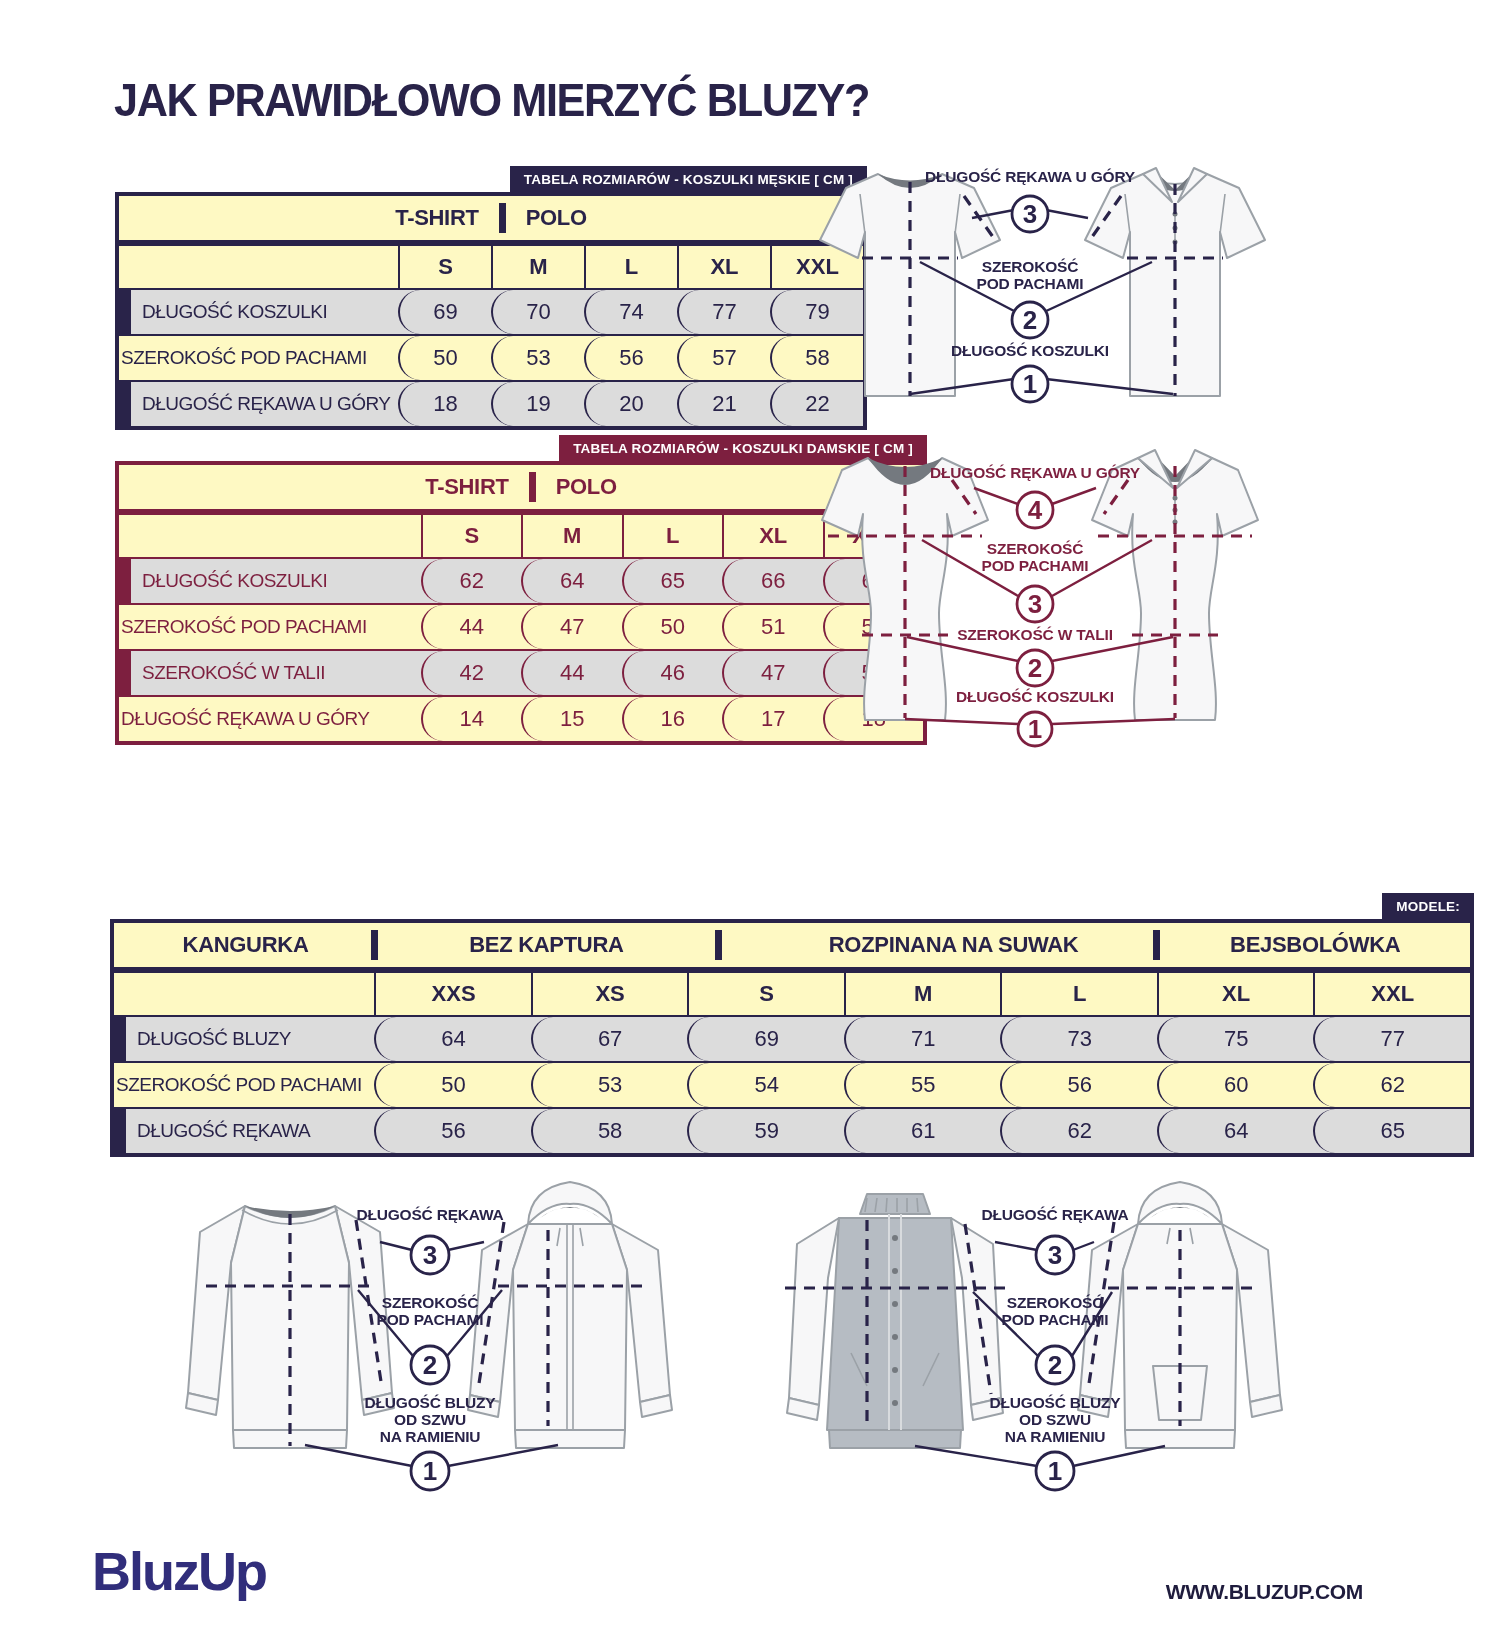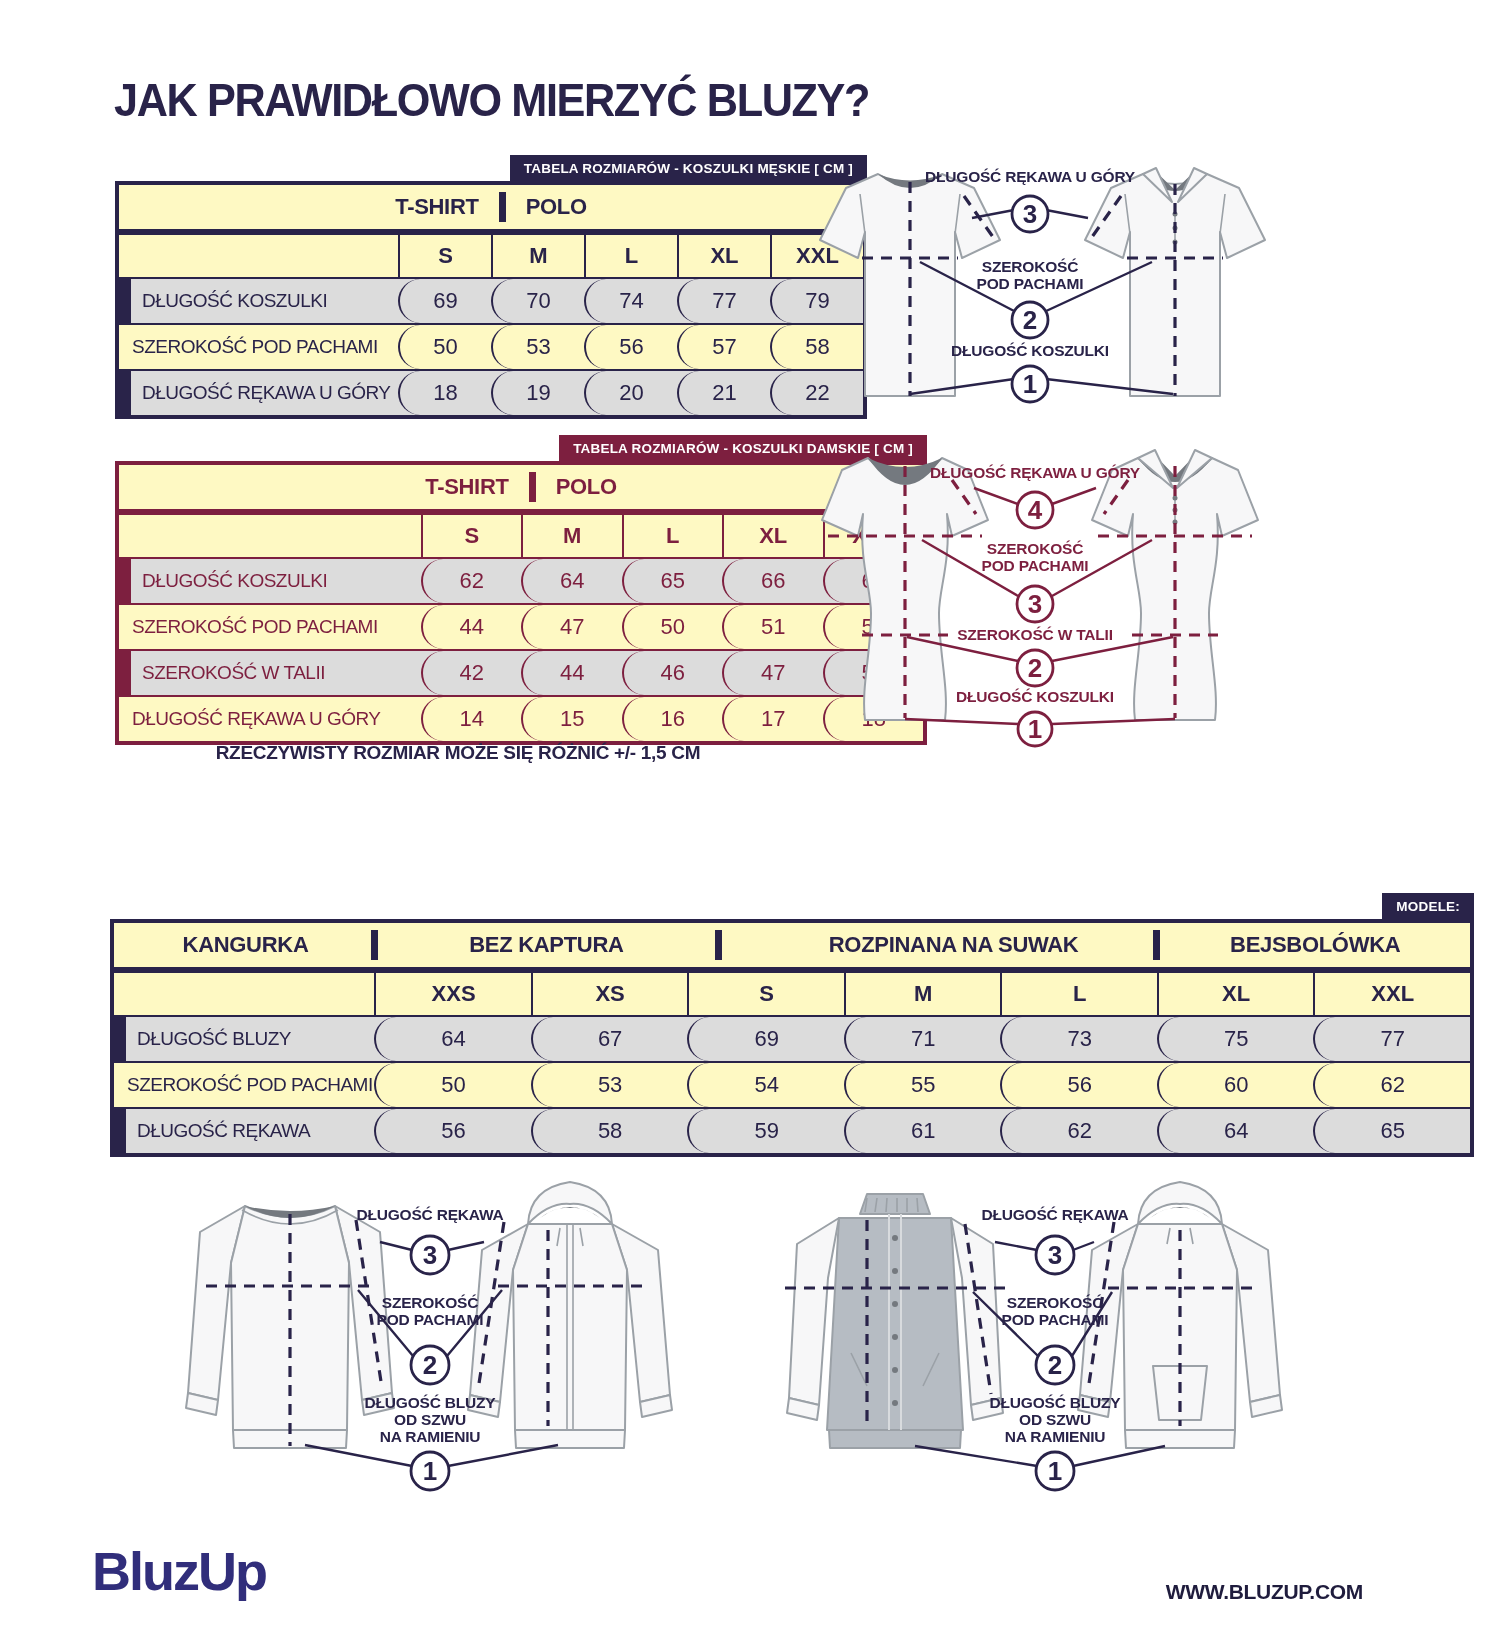--- a/index.html
+++ b/index.html
@@ -18,21 +18,21 @@
   .stable{border:4px solid var(--c);background:#fef9c3;}
   .type-row{display:flex;align-items:center;justify-content:center;height:44px;border-bottom:6px solid var(--c);}
   .type-row.spread{justify-content:stretch;}
   .type-group{display:flex;align-items:center;gap:20px;}
   .type-label,.type-cell{font-size:22px;font-weight:700;color:var(--c);letter-spacing:-.3px;}
   .type-cell{flex-basis:0;text-align:center;}
   .type-divider{width:7px;height:30px;background:var(--c);flex:0 0 auto;}
   .size-row{display:flex;height:42px;border-bottom:2px solid var(--c);}
   .data-row{display:flex;height:44px;}
   .data-row + .data-row{border-top:2px solid var(--c);}
-  .label-cell{box-sizing:border-box;display:flex;align-items:center;padding-left:13px;
+  .label-cell{box-sizing:border-box;display:flex;align-items:center;padding-left:2px;
        font-size:19px;font-weight:500;color:var(--c);letter-spacing:-.5px;}
   .cols-shirt .label-cell{width:37.5%;}
   .cols-model .label-cell{width:19.2%;}
   .grid-cell{flex:1;display:flex;align-items:center;justify-content:center;
        border-left:2px solid var(--c);color:var(--c);}
   .size-cell{font-size:22px;font-weight:700;}
   .value-cell{font-size:22px;font-weight:400;border-radius:22px;}
   .data-row.shaded{background:#dcdcdc;}
   .data-row.shaded .label-cell{box-shadow:inset 12px 0 0 var(--c);padding-left:23px;}
 
@@ -63,21 +63,21 @@
   .footer-url{position:absolute;right:125px;top:1580px;font-size:21px;font-weight:700;
        color:#1f1c3d;letter-spacing:-.3px;}
 </style>
 </head>
 <body>
 
 <div class="page">
 
   <h1 class="page-title">JAK PRAWIDŁOWO MIERZYĆ BLUZY?</h1>
 
-  <section class="tblock theme-navy" style="left:115px;top:155px;width:752px;">
+  <section class="tblock theme-navy" style="left:115px;top:166px;width:752px;">
     <div class="tab">TABELA ROZMIARÓW - KOSZULKI MĘSKIE [ CM ]</div>
     <div class="stable cols-shirt" id="men-table">
         <div class="type-row">
           <div class="type-group">
             <div class="type-label">T-SHIRT</div>
             <div class="type-divider"></div>
             <div class="type-label">POLO</div>
           </div>
         </div>
         <div class="size-row">
@@ -161,21 +161,20 @@
           <div class="label-cell">DŁUGOŚĆ RĘKAWA U GÓRY</div>
           <div class="grid-cell value-cell">14</div>
           <div class="grid-cell value-cell">15</div>
           <div class="grid-cell value-cell">16</div>
           <div class="grid-cell value-cell">17</div>
           <div class="grid-cell value-cell">18</div>
         </div>
       </div>
   </section>
 
-  <div class="note">RZECZYWISTY ROZMIAR MOŻE SIĘ RÓŻNIĆ +/- 1,5 CM</div>
 
   <section class="tblock theme-navy" style="left:110px;top:893px;width:1364px;">
     <div class="tab">MODELE:</div>
     <div class="stable cols-model" id="models-table">
         <div class="type-row spread">
           <div class="type-cell" style="flex-grow: 240; padding-left: 6px;">KANGURKA</div>
           <div class="type-divider"></div>
           <div class="type-cell" style="flex-grow: 322;">BEZ KAPTURA</div>
           <div class="type-divider"></div>
           <div class="type-cell" style="flex-grow: 382; padding-left: 32px;">ROZPINANA NA SUWAK</div>

